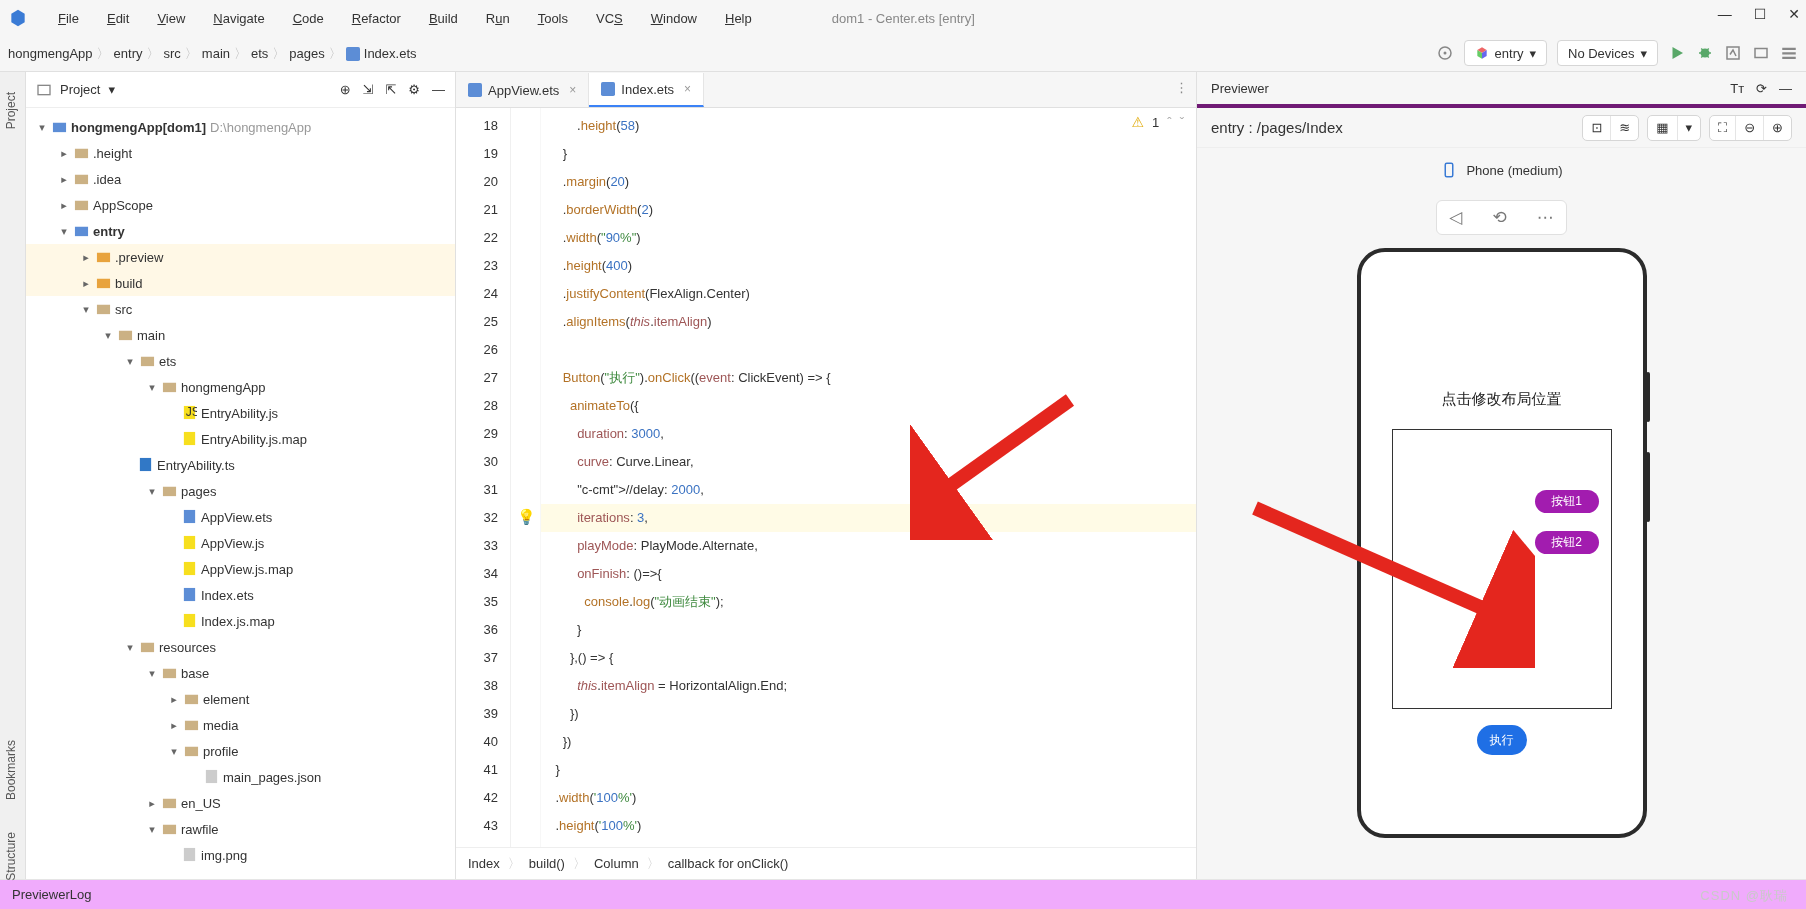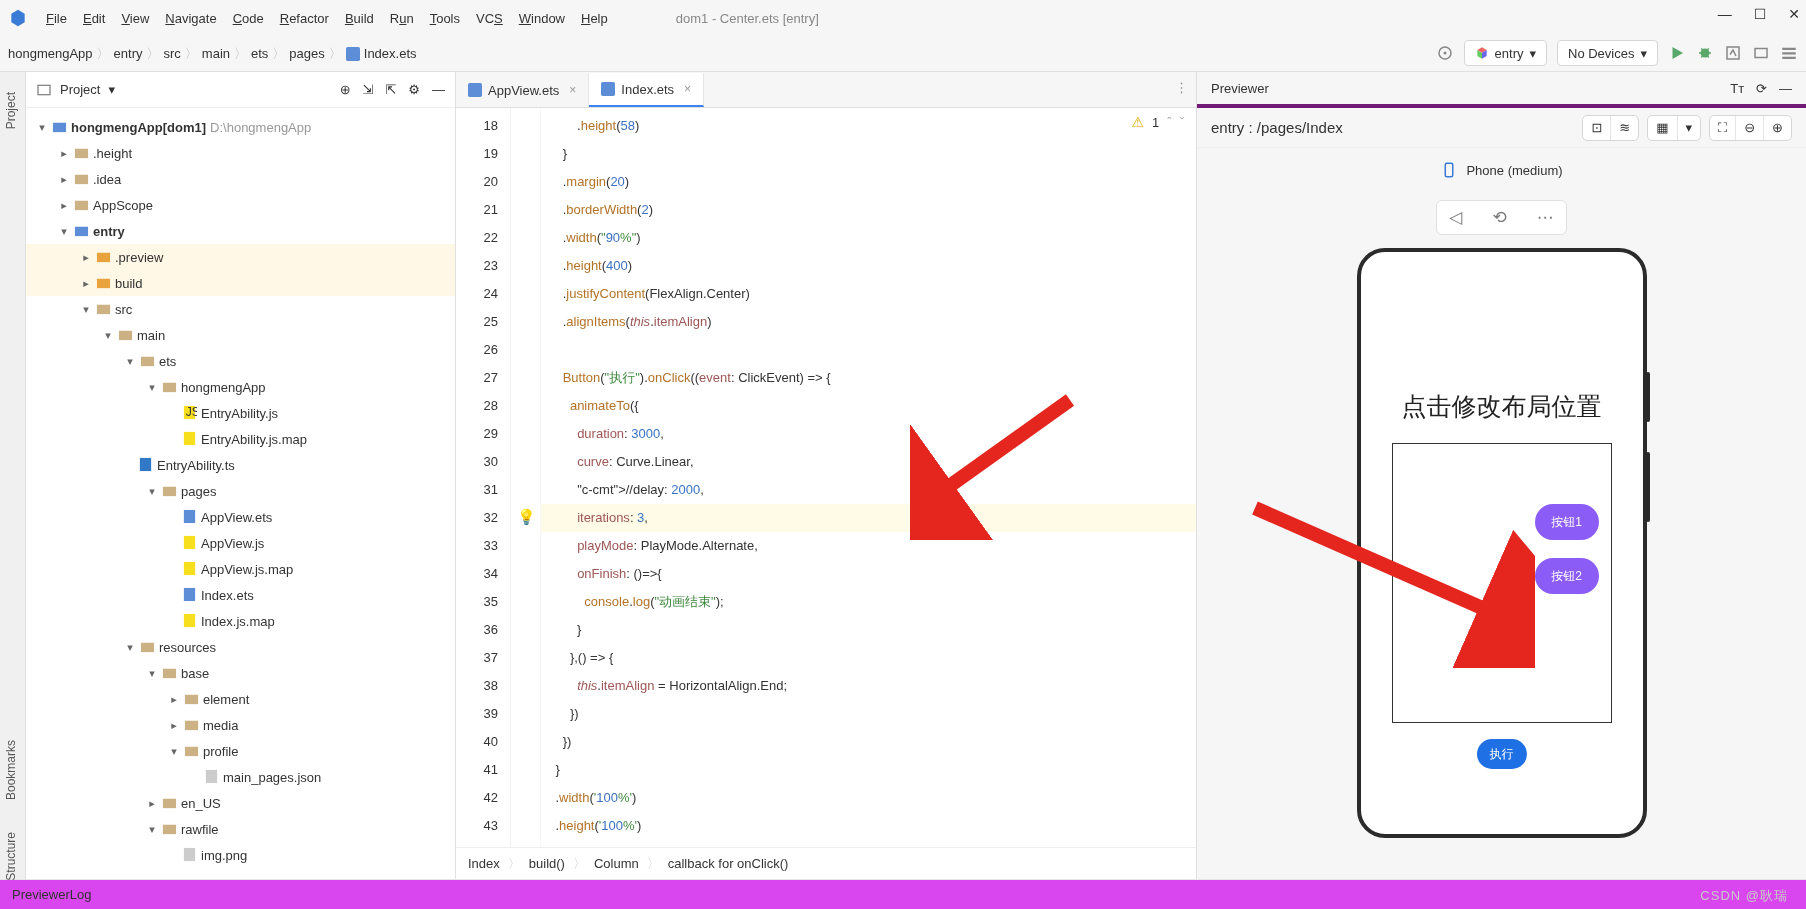--- a/index.html
+++ b/index.html
@@ -1,17 +1,17 @@
 <!DOCTYPE html>
 <html><head>
 <meta charset="utf-8">
 <style>
   *{box-sizing:border-box;margin:0;padding:0;font-family:"Segoe UI",Arial,sans-serif;font-size:13px;color:#333}
   body{background:#f6f6f6;width:1806px;height:909px;overflow:hidden;position:relative}
-  .menubar{height:36px;background:#f6f6f6;display:flex;align-items:center;padding:0 8px;gap:0}
+  .menubar{height:36px;background:#f6f6f6;display:flex;align-items:center;padding:0 8px;gap:12px}
   .menu-logo{width:20px;height:20px;margin-right:10px}
   .menu-logo svg{width:20px;height:20px}
   .menu-item{padding:4px 8px;cursor:pointer;color:#333}
   .menu-item u{text-decoration:underline}
   .menu-title{margin-left:60px;color:#888}
   .win-ctrl{position:absolute;right:6px;top:6px;display:flex;gap:22px;color:#888}
   .win-ctrl span{cursor:pointer;font-size:14px}
   .toolbar{height:36px;background:#f6f6f6;display:flex;align-items:center;padding:0 8px;border-bottom:1px solid #e0e0e0;position:relative}
   .breadcrumb{display:flex;align-items:center;gap:4px;color:#666}
   .breadcrumb .sep{color:#bbb}
@@ -76,26 +76,26 @@
   .pill-group span:last-child{border-right:none}
   .device-label{height:44px;display:flex;align-items:center;justify-content:center;gap:8px;color:#555;font-size:15px}
   .device-bar{height:50px;display:flex;align-items:center;justify-content:center;gap:2px}
   .device-btns{display:flex;border:1px solid #e0e0e0;border-radius:6px;background:#fff;padding:4px 6px;gap:18px}
   .device-btns span{cursor:pointer;color:#777;font-size:17px;padding:2px 6px}
   .phone-area{flex:1;display:flex;justify-content:center;padding-top:6px;overflow:hidden;position:relative}
   .phone{width:290px;height:590px;border:4px solid #2b2b2b;border-radius:28px;background:#fff;display:flex;flex-direction:column;align-items:center;padding:18px 12px;position:relative}
   .phone-side{position:absolute;right:-7px;width:4px;background:#2b2b2b;border-radius:2px}
   .phone-side.s1{top:120px;height:50px}
   .phone-side.s2{top:200px;height:70px}
-  .phone-title{font-size:25px;font-weight:500;margin-top:120px;margin-bottom:20px;color:#222}
+  .phone-title{font-size:15px;font-weight:500;margin-top:120px;margin-bottom:20px;color:#222}
   .phone-box{width:220px;height:280px;border:1.5px solid #333;display:flex;flex-direction:column;align-items:flex-end;padding:60px 12px 0 12px;gap:18px}
-  .p-btn{width:64px;height:36px;border-radius:18px;background:#8b5cf6;color:#fff;font-size:12px;display:flex;align-items:center;justify-content:center;cursor:pointer}
+  .p-btn{width:64px;height:23px;border-radius:18px;background:#a21caf;color:#fff;font-size:12px;display:flex;align-items:center;justify-content:center;cursor:pointer}
   .p-btn-run{width:50px;height:30px;border-radius:15px;background:#1f6fe5;color:#fff;font-size:12px;display:flex;align-items:center;justify-content:center;margin-top:16px;cursor:pointer}
   .watermark{position:absolute;right:18px;bottom:4px;color:#c9c9c9;font-size:13px;letter-spacing:1px}
-  .statusbar{height:30px;background:#d946ef;border-top:1px solid #e5e5e5;display:flex;align-items:center;padding:0 12px}
+  .statusbar{height:30px;background:#f0abfc;border-top:1px solid #e5e5e5;display:flex;align-items:center;padding:0 12px}
   .arrow{position:absolute;pointer-events:none;z-index:50}
   .a1{left:910px;top:390px}
   .a2{left:1235px;top:498px}
 </style>
 </head>
 <body>
 
 <div class="menubar">
   <span class="menu-logo">
     <svg viewBox="0 0 24 24">

